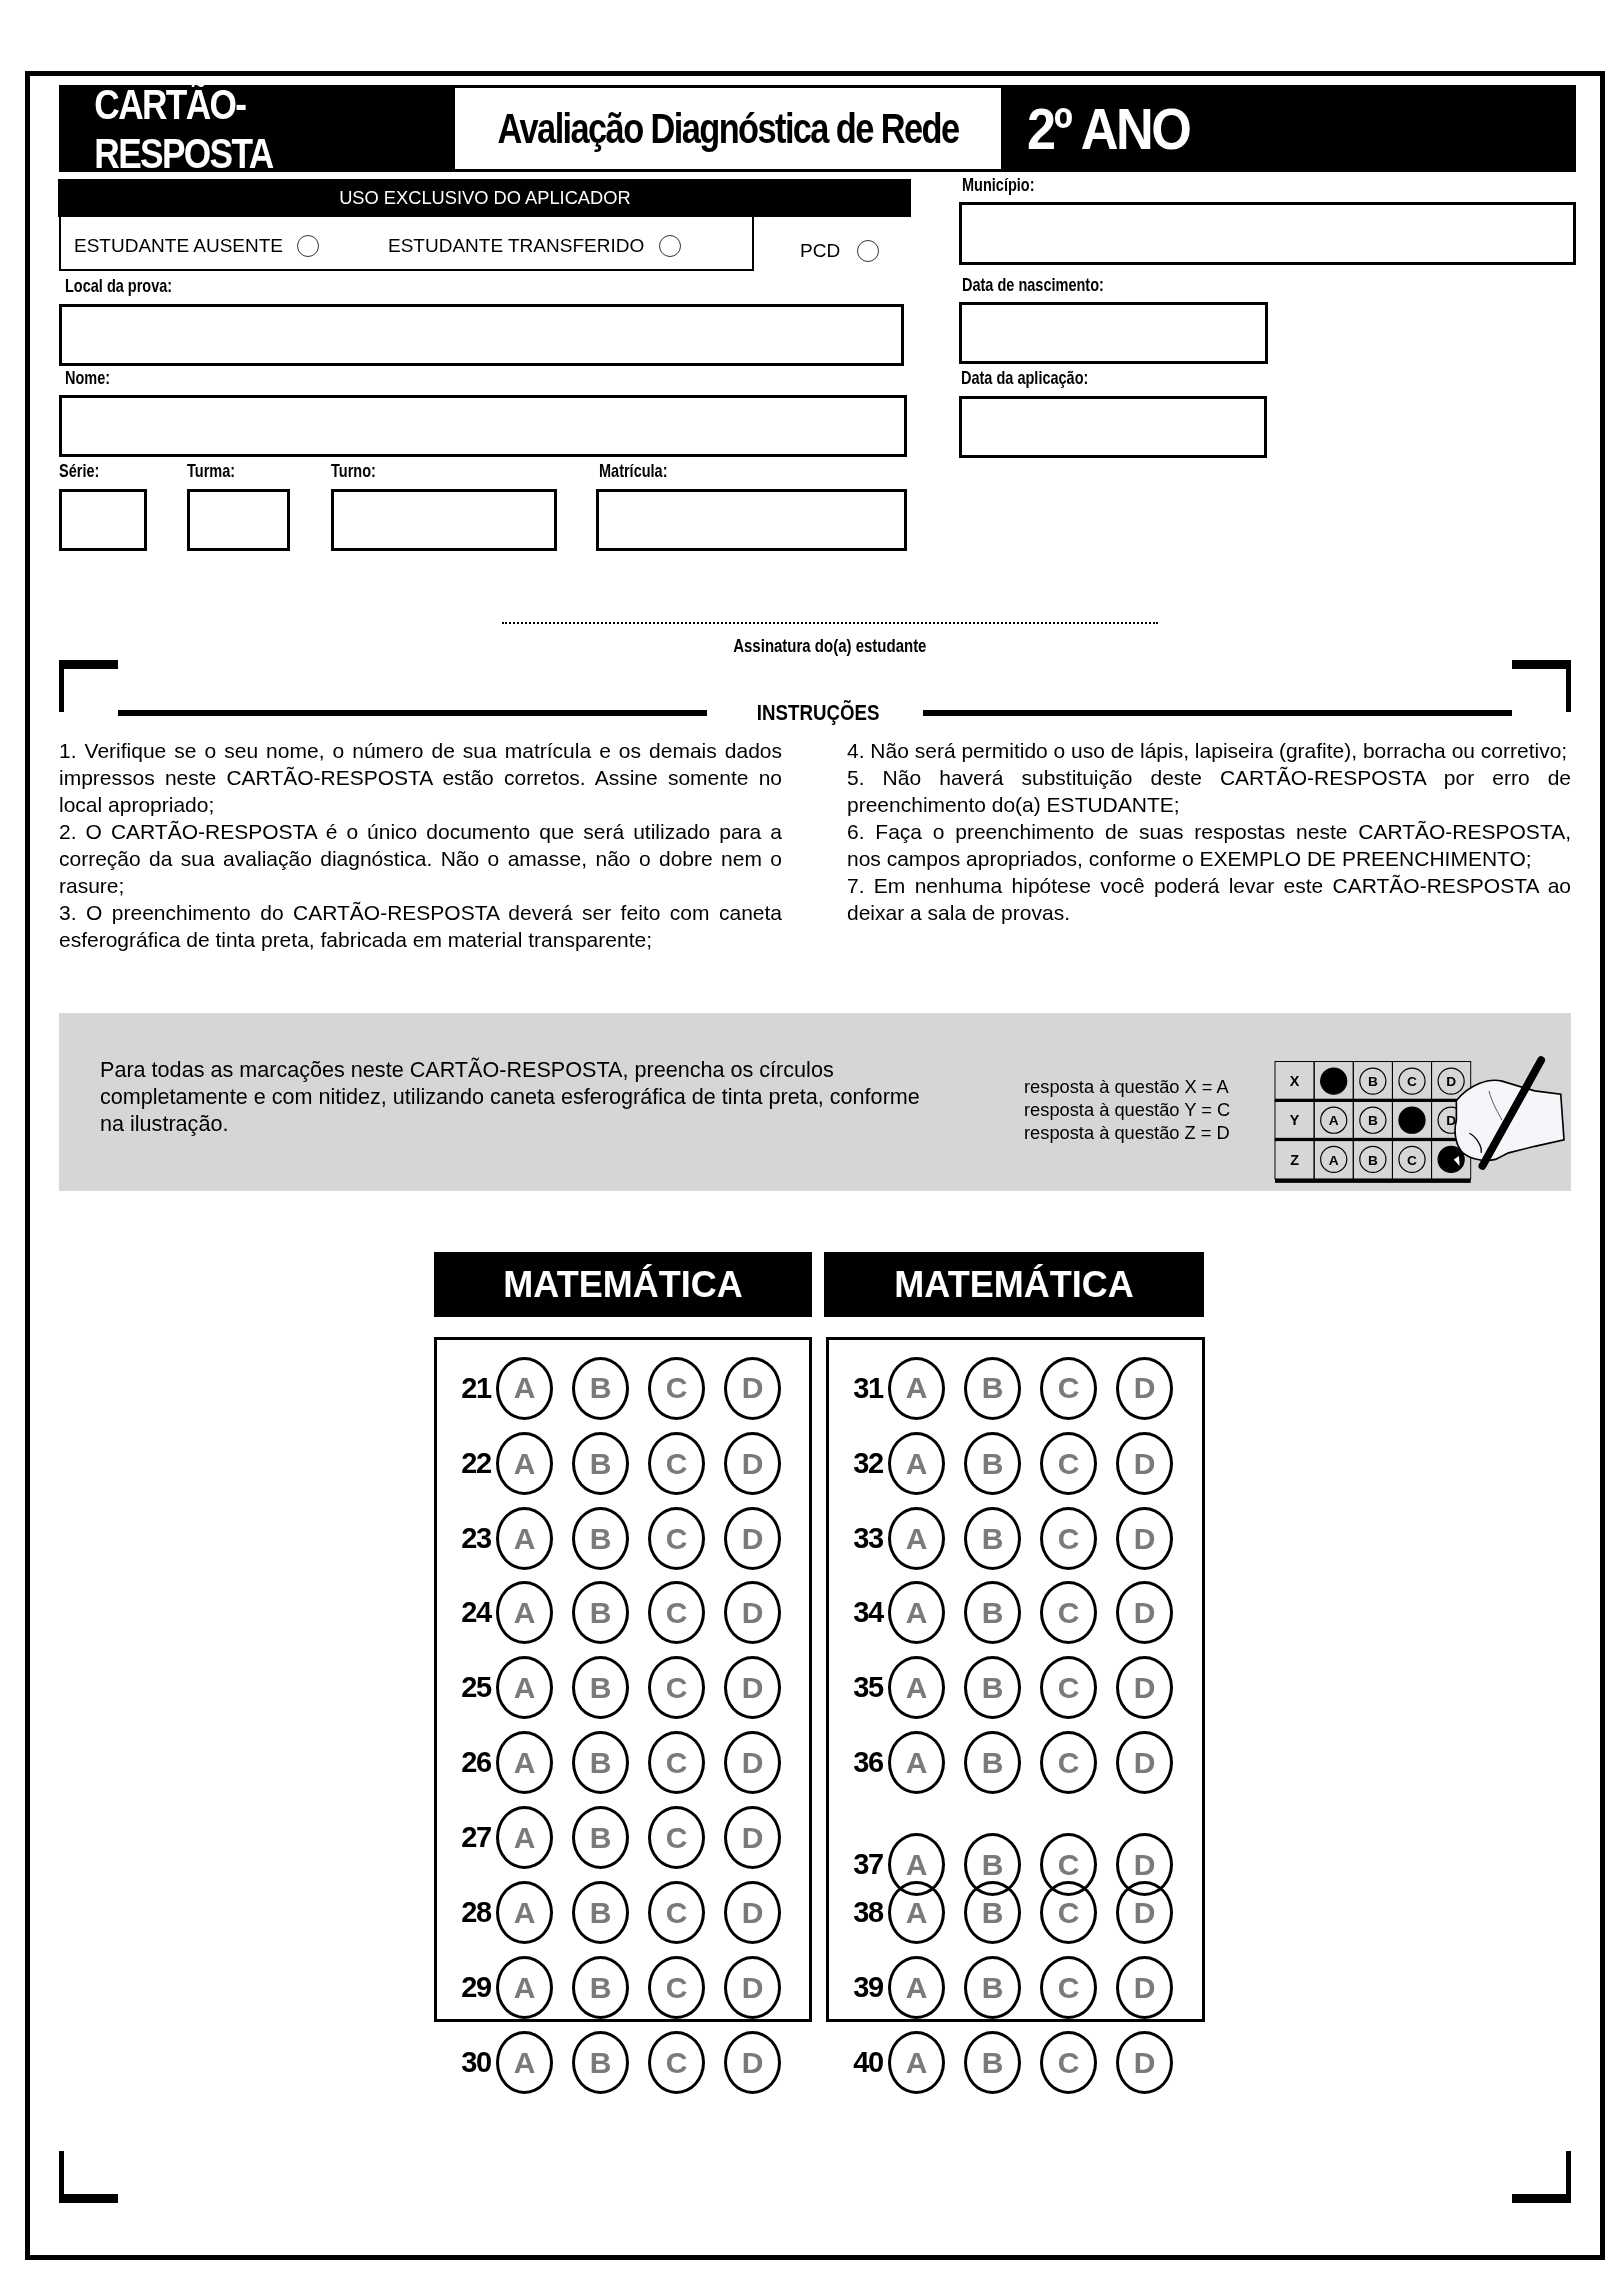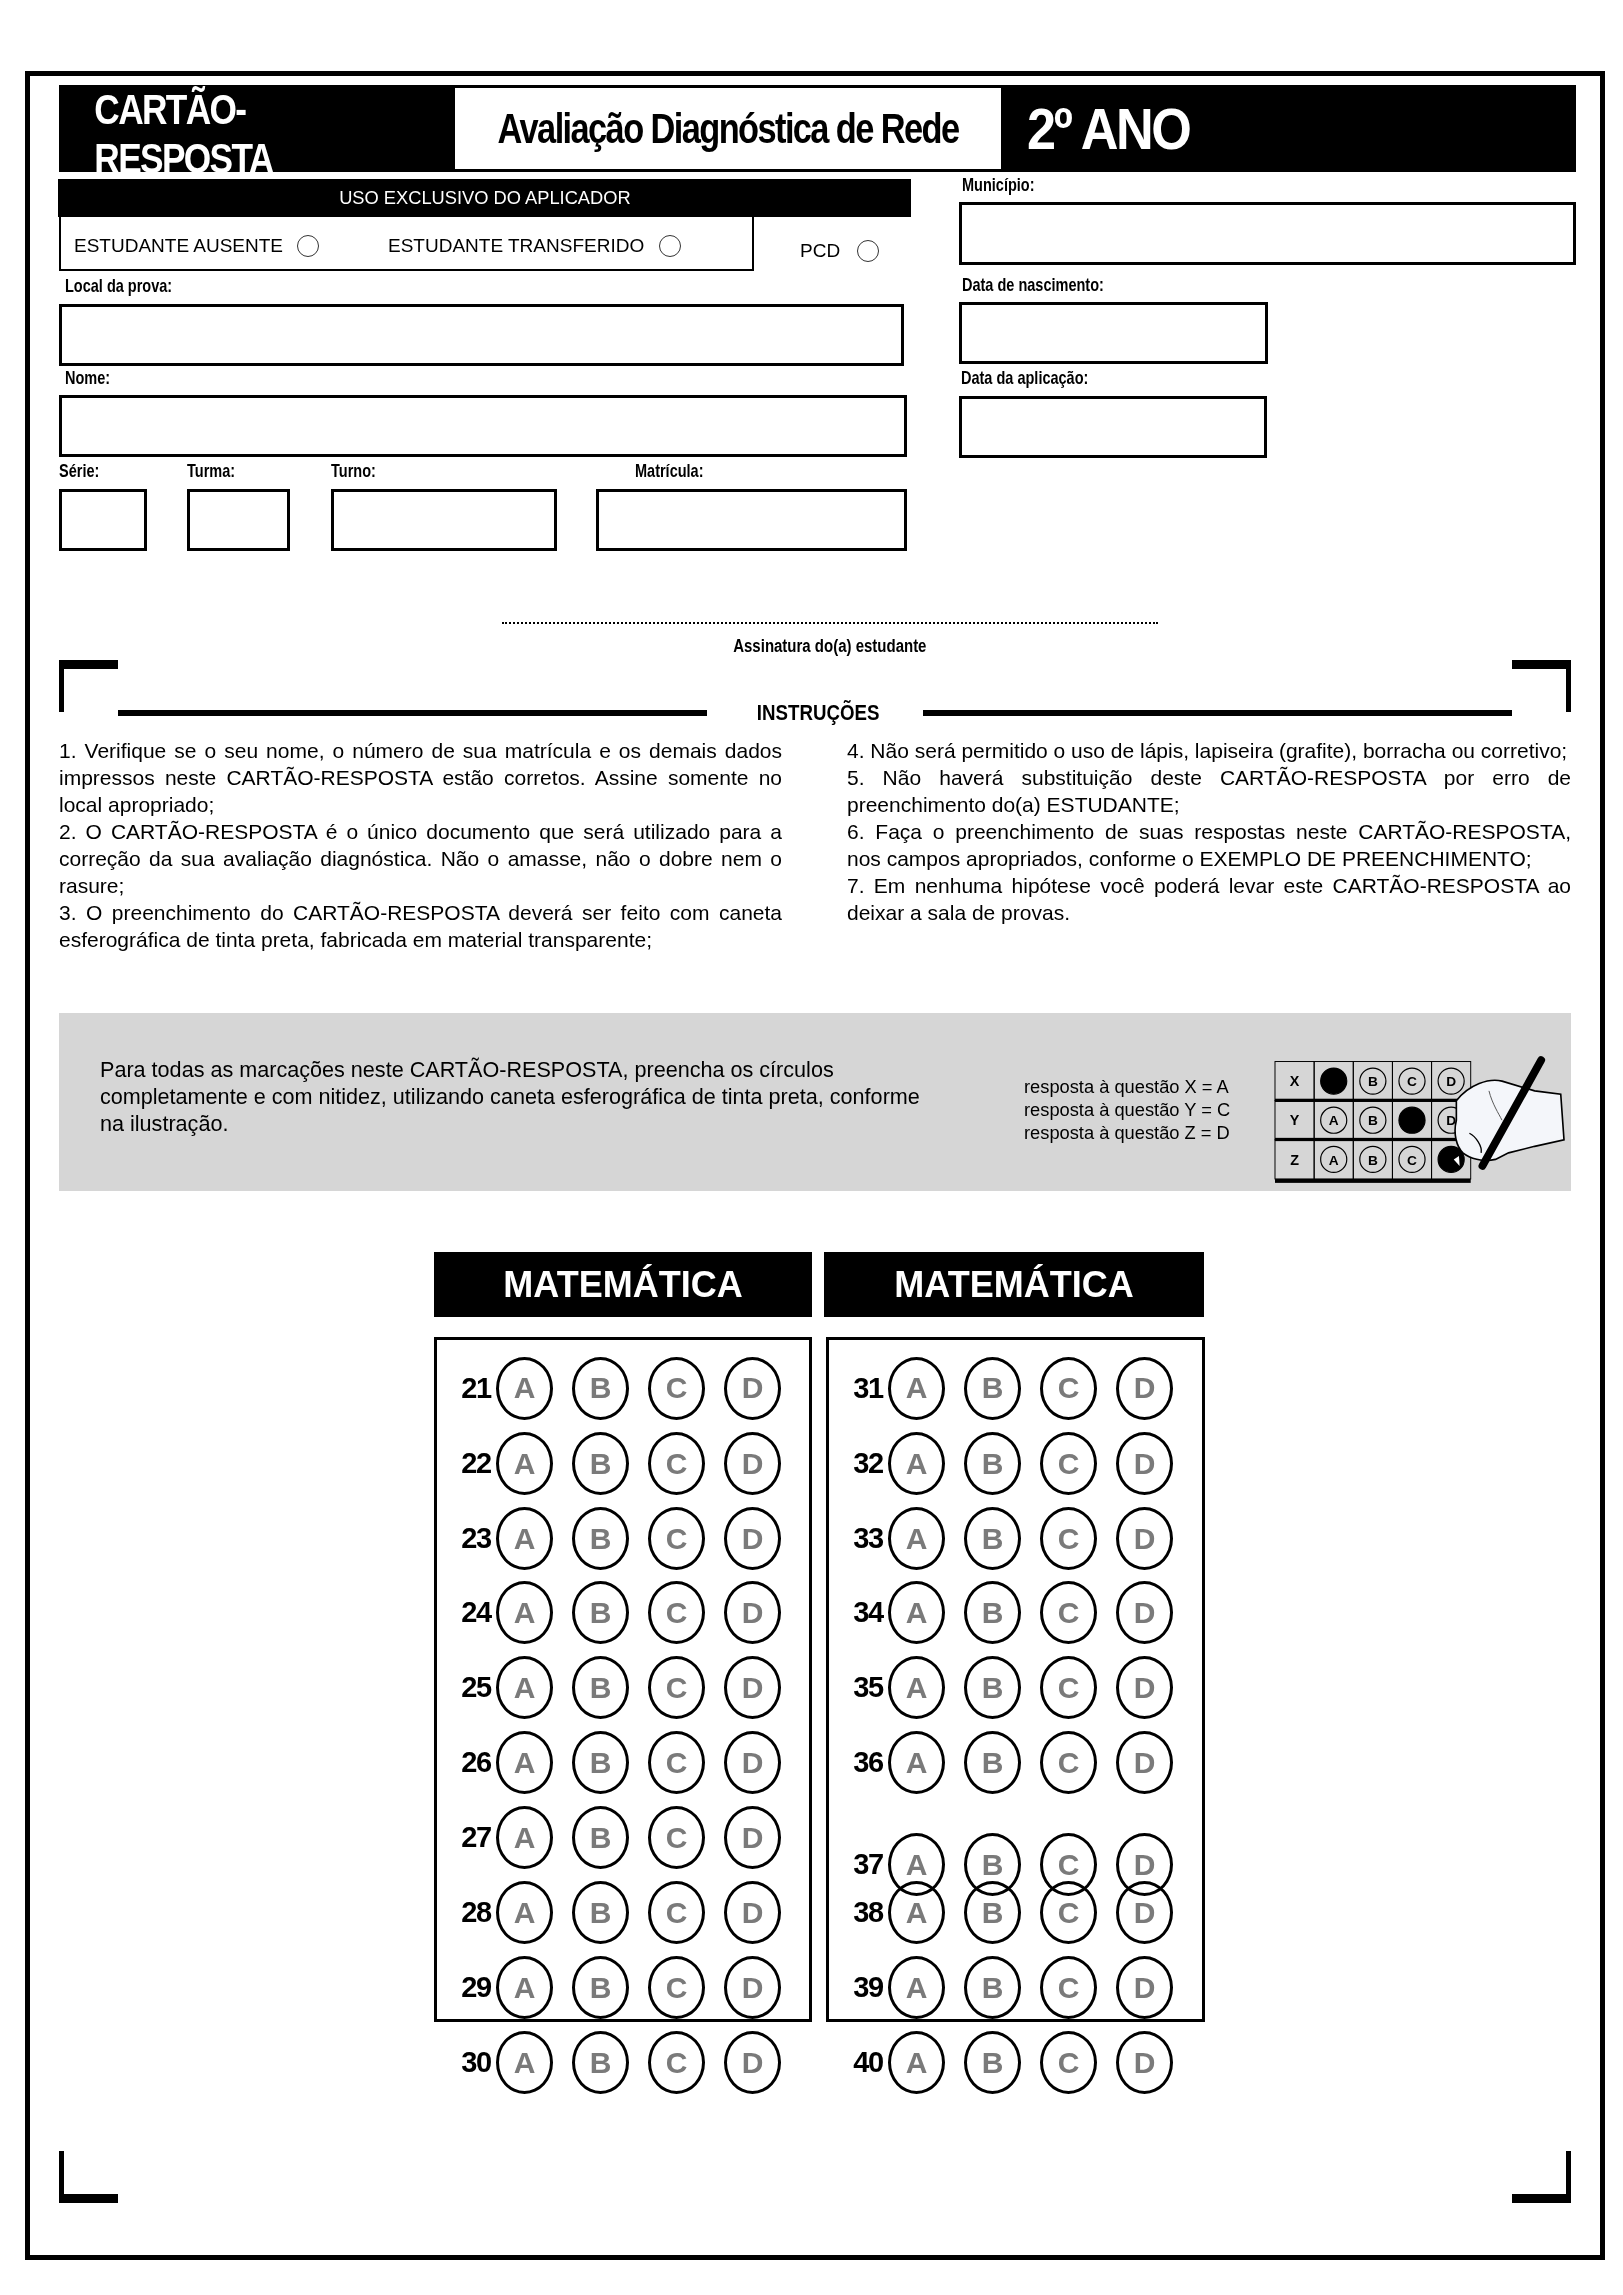--- a/index.html
+++ b/index.html
@@ -4,21 +4,21 @@
 <style>
   html, body { margin:0; padding:0; background:#fff; }
   body { width:1623px; height:2295px; position:relative; overflow:hidden;
          font-family:"Liberation Sans", sans-serif; color:#000; }
   .abs { position:absolute; box-sizing:border-box; }
 
   #outer { left:25px; top:71px; width:1580px; height:2189px; border:5.2px solid #000; }
 
   
   #hdr { left:59px; top:85px; width:1517px; height:87px; background:#000; }
-  #hdr-left { left:0; top:0; width:393px; height:87px; display:flex; align-items:flex-start; justify-content:center; }
+  #hdr-left { left:0; top:0; width:393px; height:87px; display:flex; align-items:center; justify-content:center; }
   #hdr-left span { color:#fff; font-weight:bold; font-size:43px; letter-spacing:-2px; transform:scaleX(0.82); display:inline-block; }
   #hdr-mid { left:396px; top:3.3px; width:546px; height:81px; background:#fff; display:flex; align-items:center; justify-content:center; }
   #hdr-mid span { color:#000; font-weight:bold; font-size:43px; letter-spacing:-2px; transform:scaleX(0.80); display:inline-block; white-space:nowrap; }
   #hdr-right { left:968px; top:0; width:262px; height:87px; display:flex; align-items:center; }
   #hdr-right span { color:#fff; font-weight:bold; font-size:58px; letter-spacing:-2.6px; transform:scaleX(0.9); transform-origin:left center; display:inline-block; }
 
   
   #apl { left:59px; top:180px; width:695px; height:91px; border:2.6px solid #000; }
   #apl-title { left:-2.6px; top:-2.6px; width:853px; height:38px; background:#000; color:#fff; font-size:18.3px; display:flex; align-items:center; justify-content:center; }
   .apl-opt { top:47px; height:33px; display:flex; align-items:center; font-size:19px; white-space:nowrap; }
@@ -142,21 +142,21 @@
   <span></span>
 </div>
 
 <div class="abs" style="left:331px; top:461px;">
   <span class="flabel">Turno:</span>
 </div>
 <div class="abs fbox" style="left:331px; top:489px; width:226px; height:62px;">
   <span></span>
 </div>
 
-<div class="abs" style="left:599px; top:461px;margin-left:36px;">
+<div class="abs" style="left:599px; top:461px;">
   <span class="flabel">Matrícula:</span>
 </div>
 <div class="abs fbox" style="left:596px; top:489px; width:311px; height:62px;">
   <span></span>
 </div>
 
 <div class="abs" id="sig-line"></div>
 <div class="abs" id="sig-label">
   <span>Assinatura do(a) estudante</span>
 </div>

